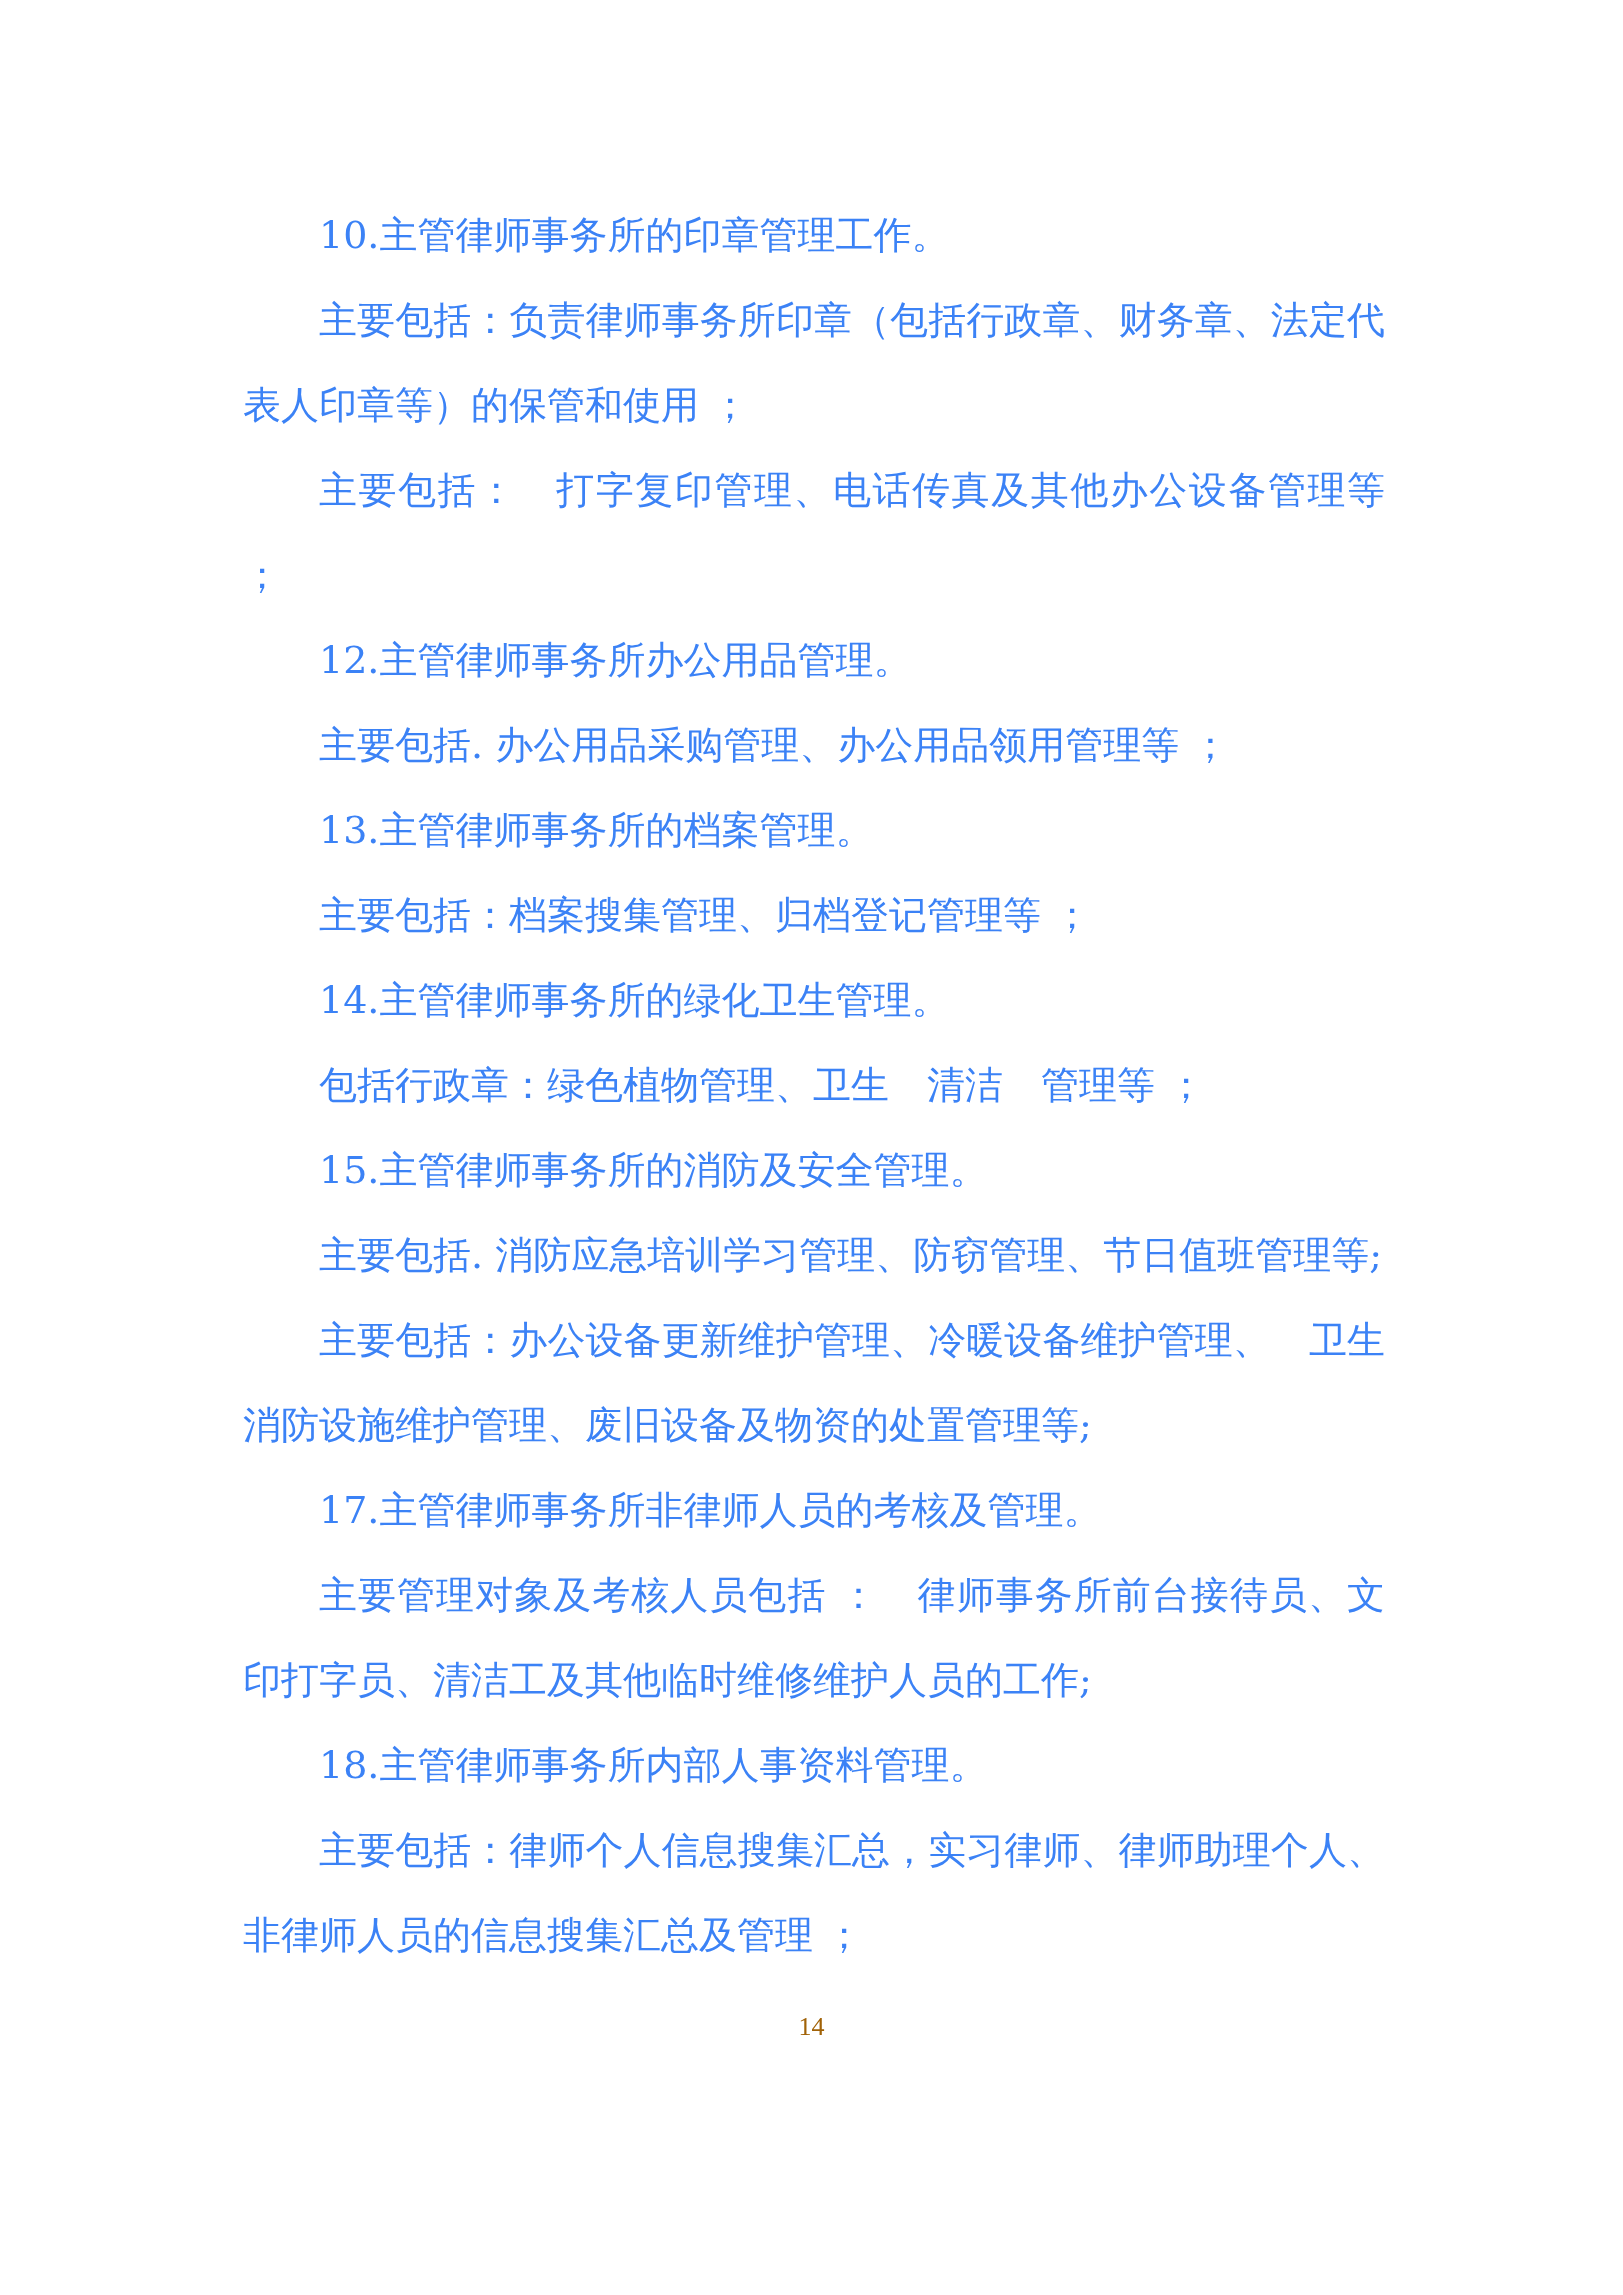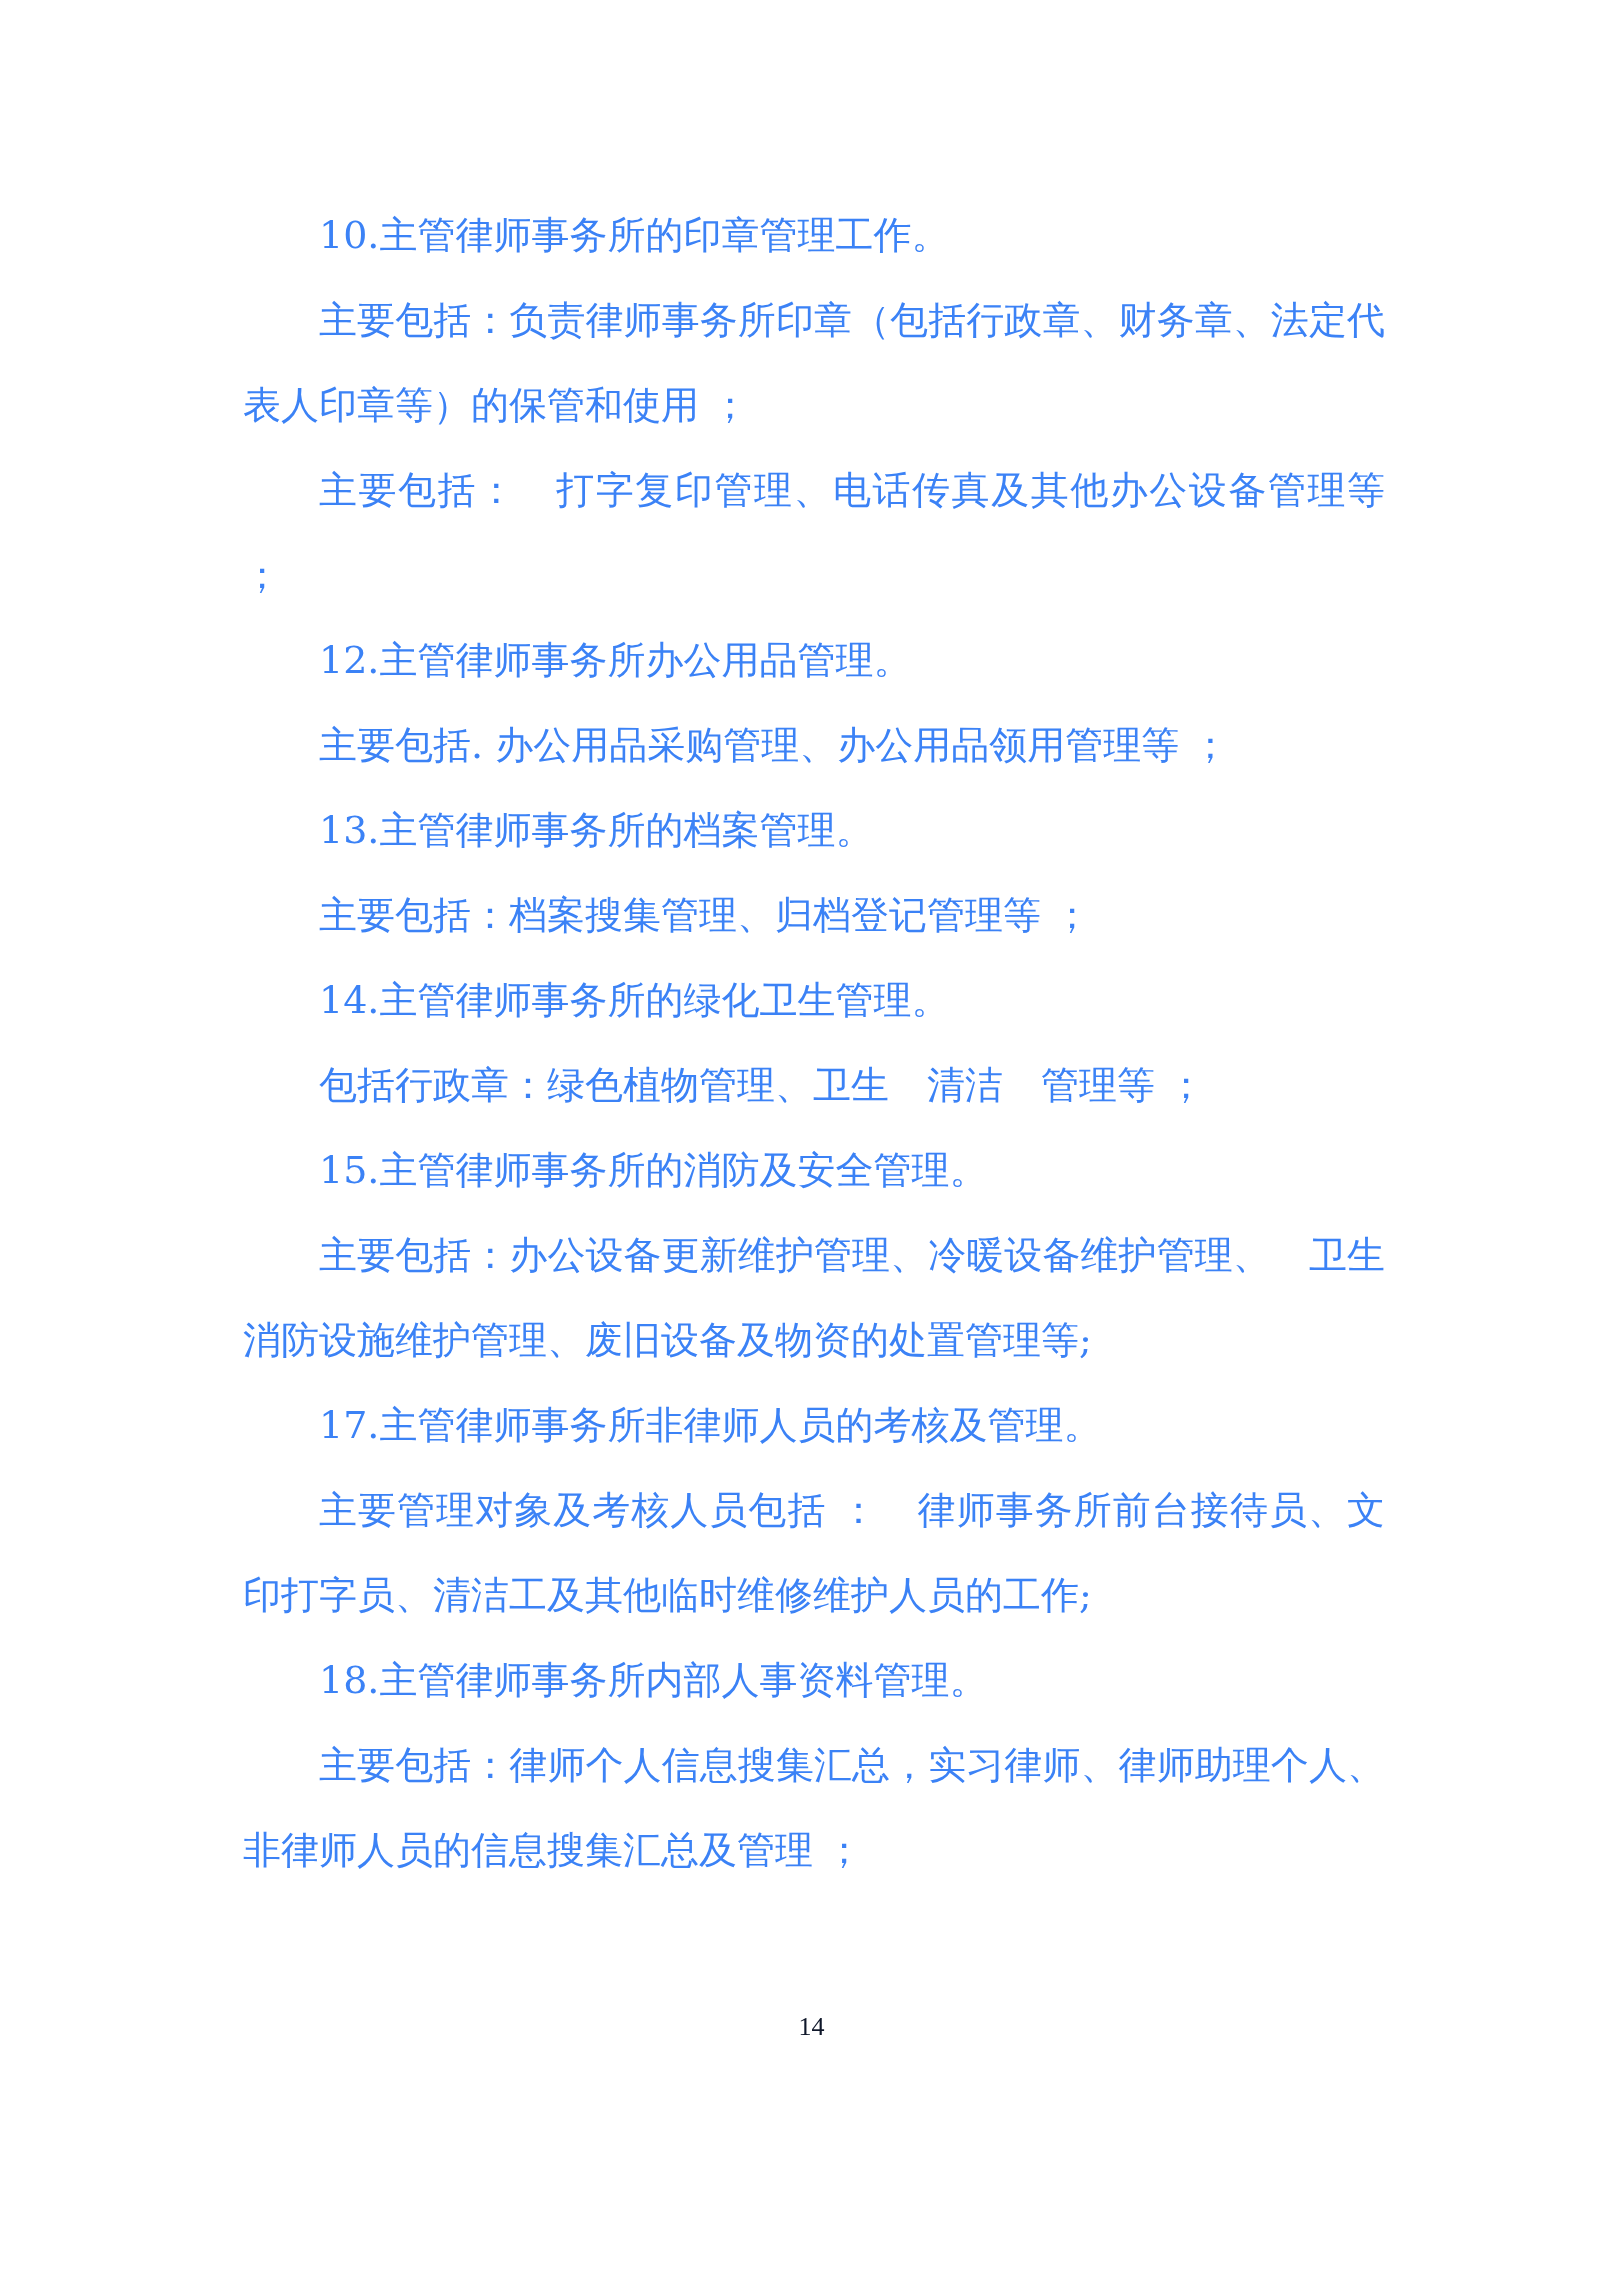--- a/index.html
+++ b/index.html
@@ -3,36 +3,37 @@
 <meta charset="utf-8">
 <style>
   html, body { margin:0; padding:0; background:#fff; }
   body { width:1623px; height:2295px; position:relative; overflow:hidden; }
   .page { position:absolute; left:243px; top:193px; width:1142px;
           font-family:"DejaVu Serif","Liberation Serif",serif; color:#3b82f6;
           font-size:38px; line-height:85px; }
   .p { margin:0; text-align:justify; text-align-last:left; }
   .indent { text-indent:76px; }
   .pagenum { position:absolute; top:2012px; left:0; width:1623px; text-align:center;
-             font-family:"Liberation Serif","DejaVu Serif",serif; font-size:26px; color:#0f172a; }
+             font-family:"Liberation Serif","DejaVu Serif",serif; font-size:26px; color:#a16207; }
 </style>
 </head>
 <body>
 
 <div class="page">
   <p class="p indent">10.主管律师事务所的印章管理工作。</p>
   <p class="p indent">主要包括：负责律师事务所印章（包括行政章、财务章、法定代表人印章等）的保管和使用 ；</p>
   <p class="p indent">主要包括：　打字复印管理、电话传真及其他办公设备管理等 ；</p>
   <p class="p indent">12.主管律师事务所办公用品管理。</p>
   <p class="p indent">主要包括. 办公用品采购管理、办公用品领用管理等 ；</p>
   <p class="p indent">13.主管律师事务所的档案管理。</p>
   <p class="p indent">主要包括：档案搜集管理、归档登记管理等 ；</p>
   <p class="p indent">14.主管律师事务所的绿化卫生管理。</p>
   <p class="p indent">包括行政章：绿色植物管理、卫生　清洁　管理等 ；</p>
   <p class="p indent">15.主管律师事务所的消防及安全管理。</p>
+  <p class="p indent">主要包括. 消防应急培训学习管理、防窃管理、节日值班管理等;</p>
   <p class="p indent">主要包括：办公设备更新维护管理、冷暖设备维护管理、　卫生消防设施维护管理、废旧设备及物资的处置管理等;</p>
   <p class="p indent">17.主管律师事务所非律师人员的考核及管理。</p>
   <p class="p indent">主要管理对象及考核人员包括 ：　律师事务所前台接待员、文印打字员、清洁工及其他临时维修维护人员的工作;</p>
   <p class="p indent">18.主管律师事务所内部人事资料管理。</p>
   <p class="p indent">主要包括：律师个人信息搜集汇总，实习律师、律师助理个人、非律师人员的信息搜集汇总及管理 ；</p>
 </div>
 
 <div class="pagenum">14</div>
 
 

